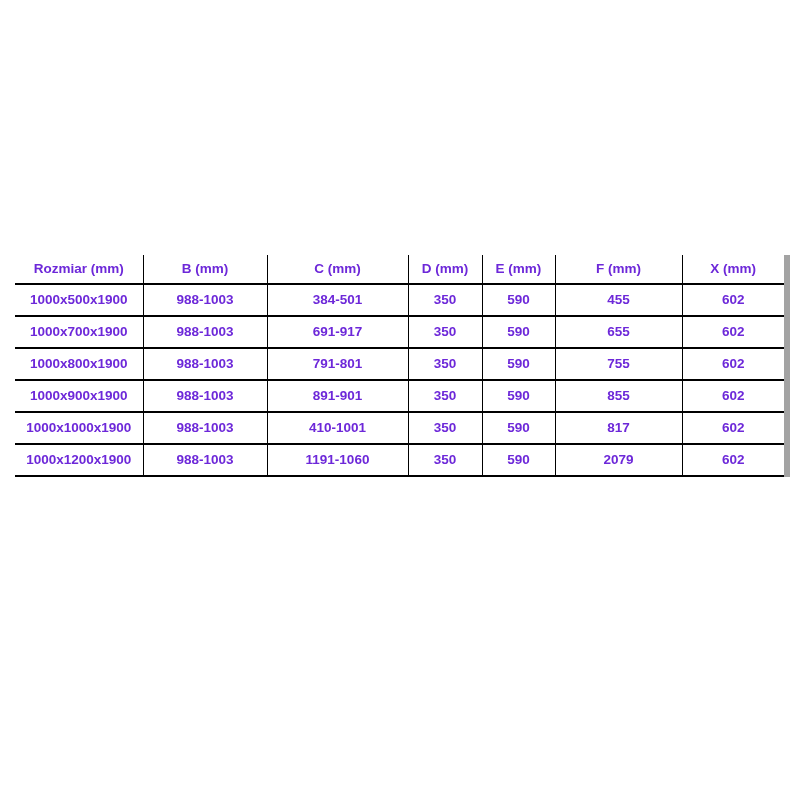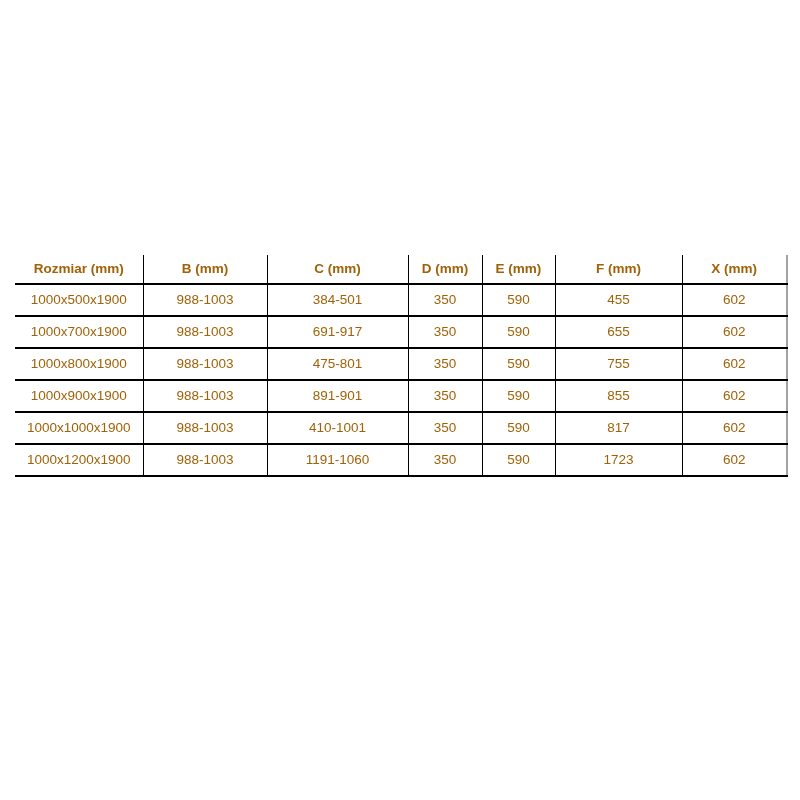--- a/index.html
+++ b/index.html
@@ -17,39 +17,39 @@
     background: #ffffff;
     overflow: hidden;
   }
   table.spec {
     position: absolute;
     left: 15px;
     top: 255px;
     width: 772px;
     border-collapse: collapse;
     table-layout: fixed;
-    color: #a16207;
+    color: #6d28d9;
     background: #ffffff;
   }
   table.spec th, table.spec td {
     border-left: 1px solid #000000;
     border-bottom: 2px solid #000000;
     text-align: center;
     vertical-align: middle;
     padding: 0 2px;
     font-size: 13.5px;
     line-height: 1.1;
     overflow: hidden;
     white-space: nowrap;
   }
   
   table.spec th:first-child, table.spec td:first-child { border-left: none; }
-  table.spec th:last-child,  table.spec td:last-child  { border-right: 2px solid #a3a3a3; }
+  table.spec th:last-child,  table.spec td:last-child  { border-right: 6px solid #a3a3a3; }
   table.spec thead th { font-weight: bold; height: 28px; }
-  table.spec tbody td { font-weight: normal; height: 30px; }
+  table.spec tbody td { font-weight: bold; height: 30px; }
   col.c-rozmiar { width: 128px; }
   col.c-b { width: 124px; }
   col.c-c { width: 141px; }
   col.c-d { width: 74px; }
   col.c-e { width: 73px; }
   col.c-f { width: 127px; }
   col.c-x { width: 105px; }
 </style>
 </head>
 <body>
@@ -91,21 +91,21 @@
         <td>988-1003</td>
         <td>691-917</td>
         <td>350</td>
         <td>590</td>
         <td>655</td>
         <td>602</td>
       </tr>
       <tr>
         <td>1000x800x1900</td>
         <td>988-1003</td>
-        <td>475-801</td>
+        <td>791-801</td>
         <td>350</td>
         <td>590</td>
         <td>755</td>
         <td>602</td>
       </tr>
       <tr>
         <td>1000x900x1900</td>
         <td>988-1003</td>
         <td>891-901</td>
         <td>350</td>
@@ -121,18 +121,18 @@
         <td>590</td>
         <td>817</td>
         <td>602</td>
       </tr>
       <tr>
         <td>1000x1200x1900</td>
         <td>988-1003</td>
         <td>1191-1060</td>
         <td>350</td>
         <td>590</td>
-        <td>1723</td>
+        <td>2079</td>
         <td>602</td>
       </tr>
     </tbody>
   </table>
 </div>
 
 </body></html>

